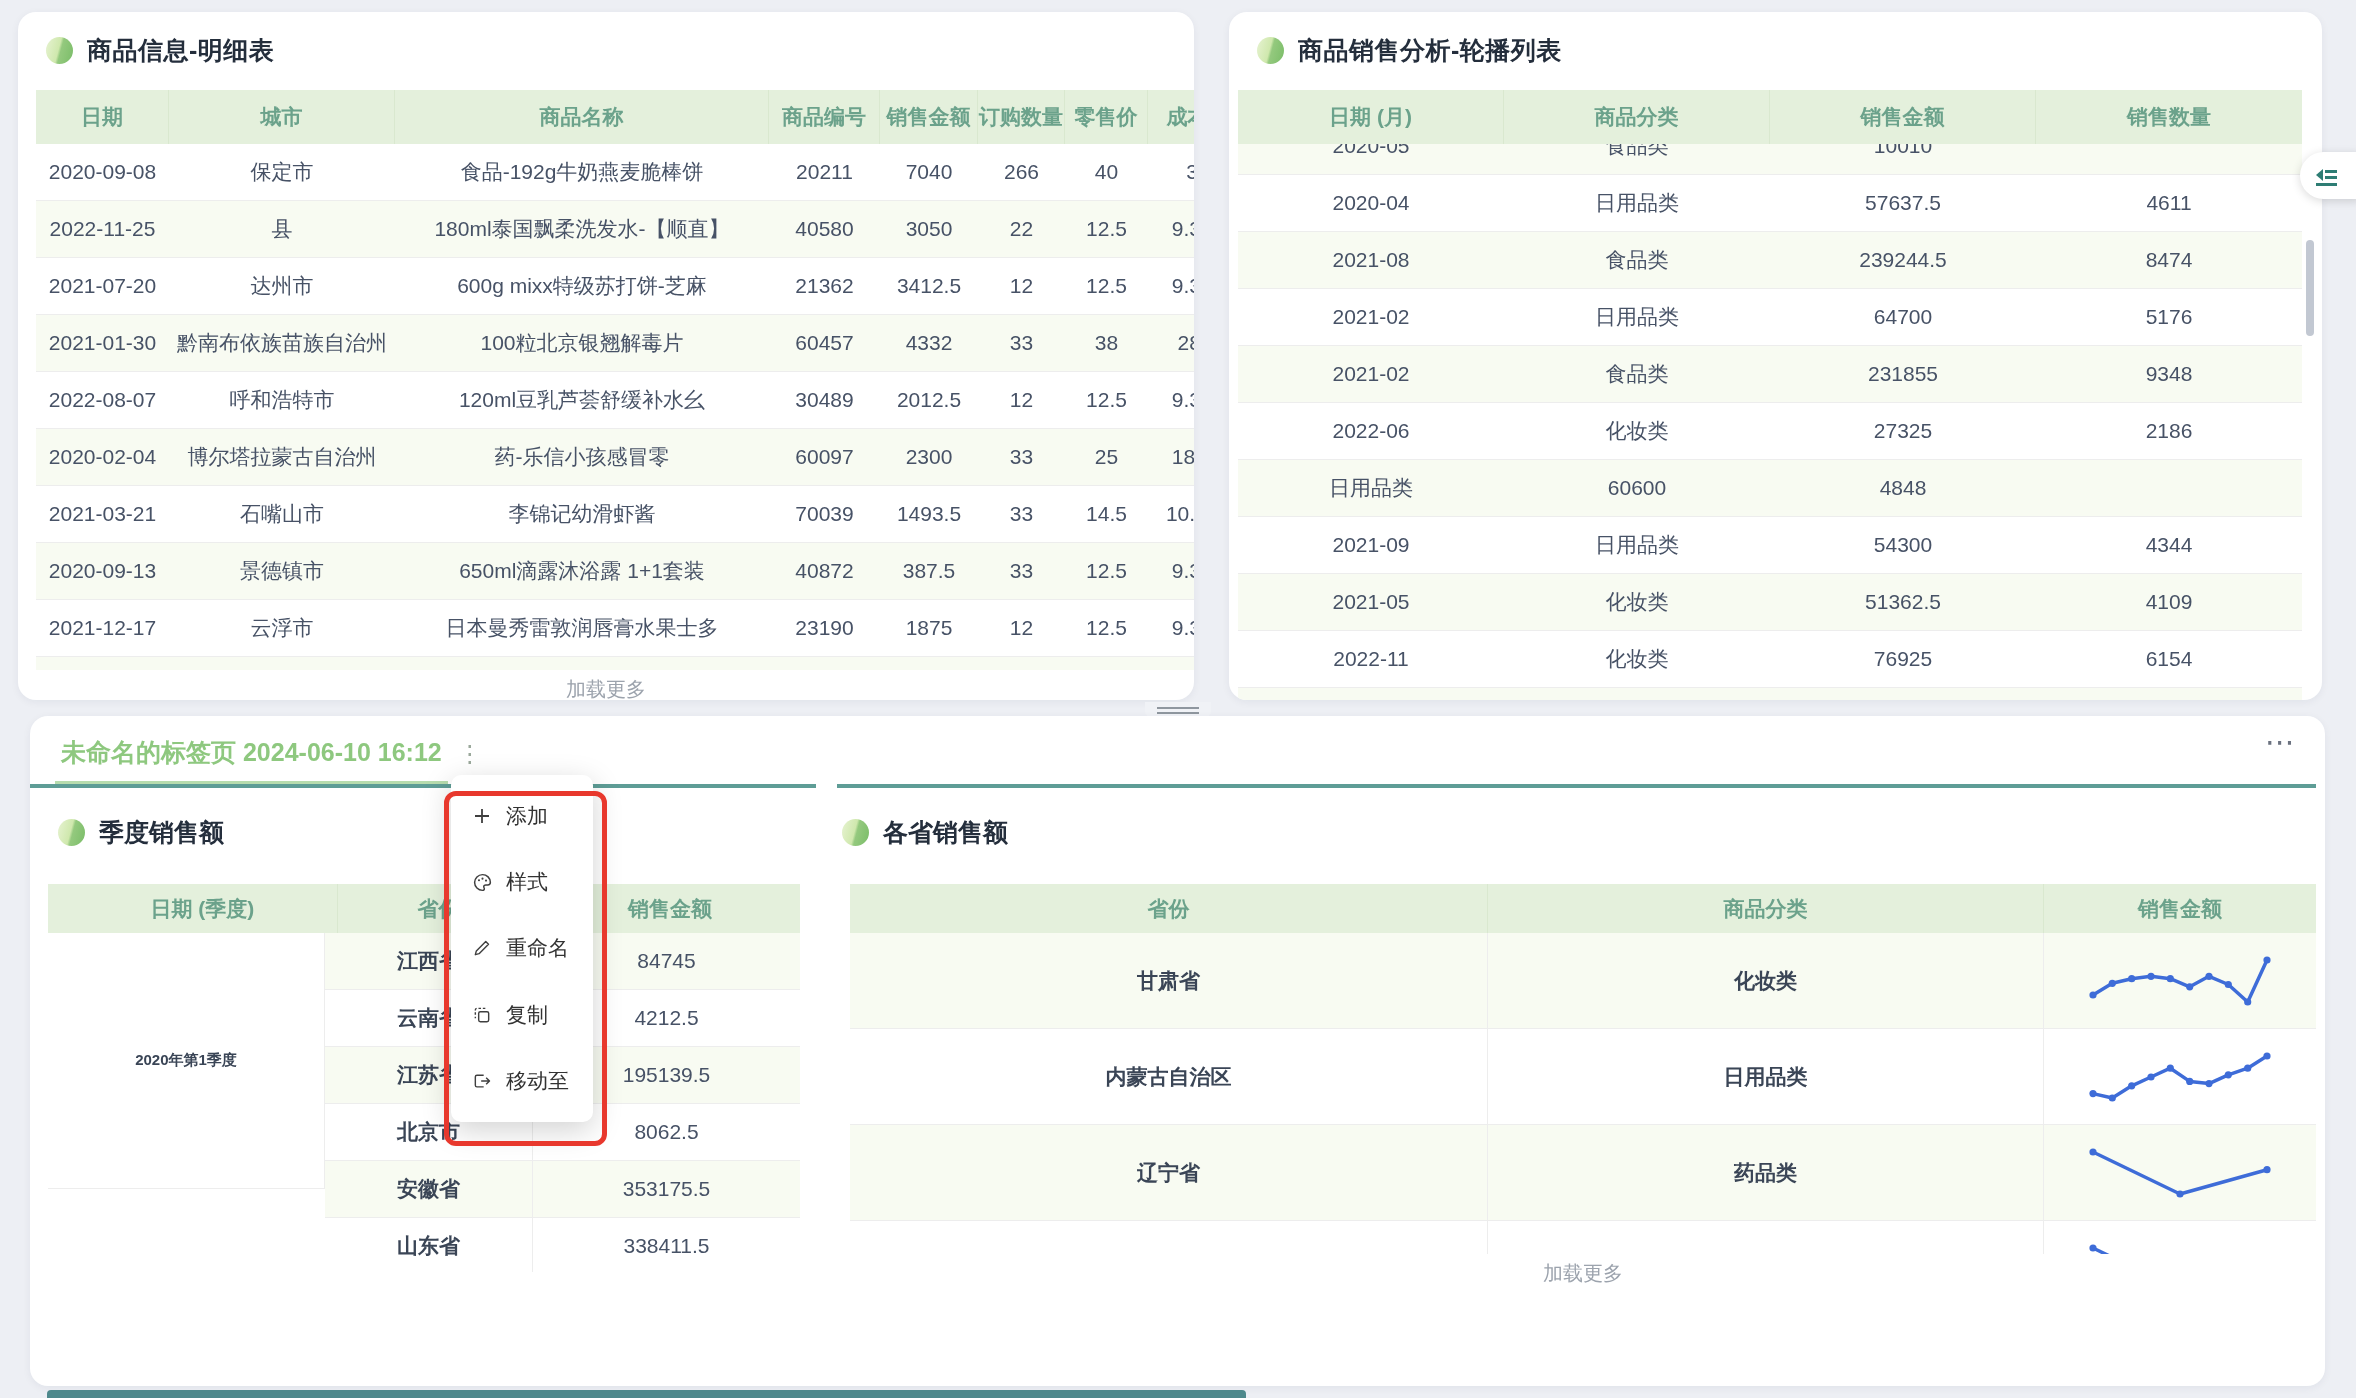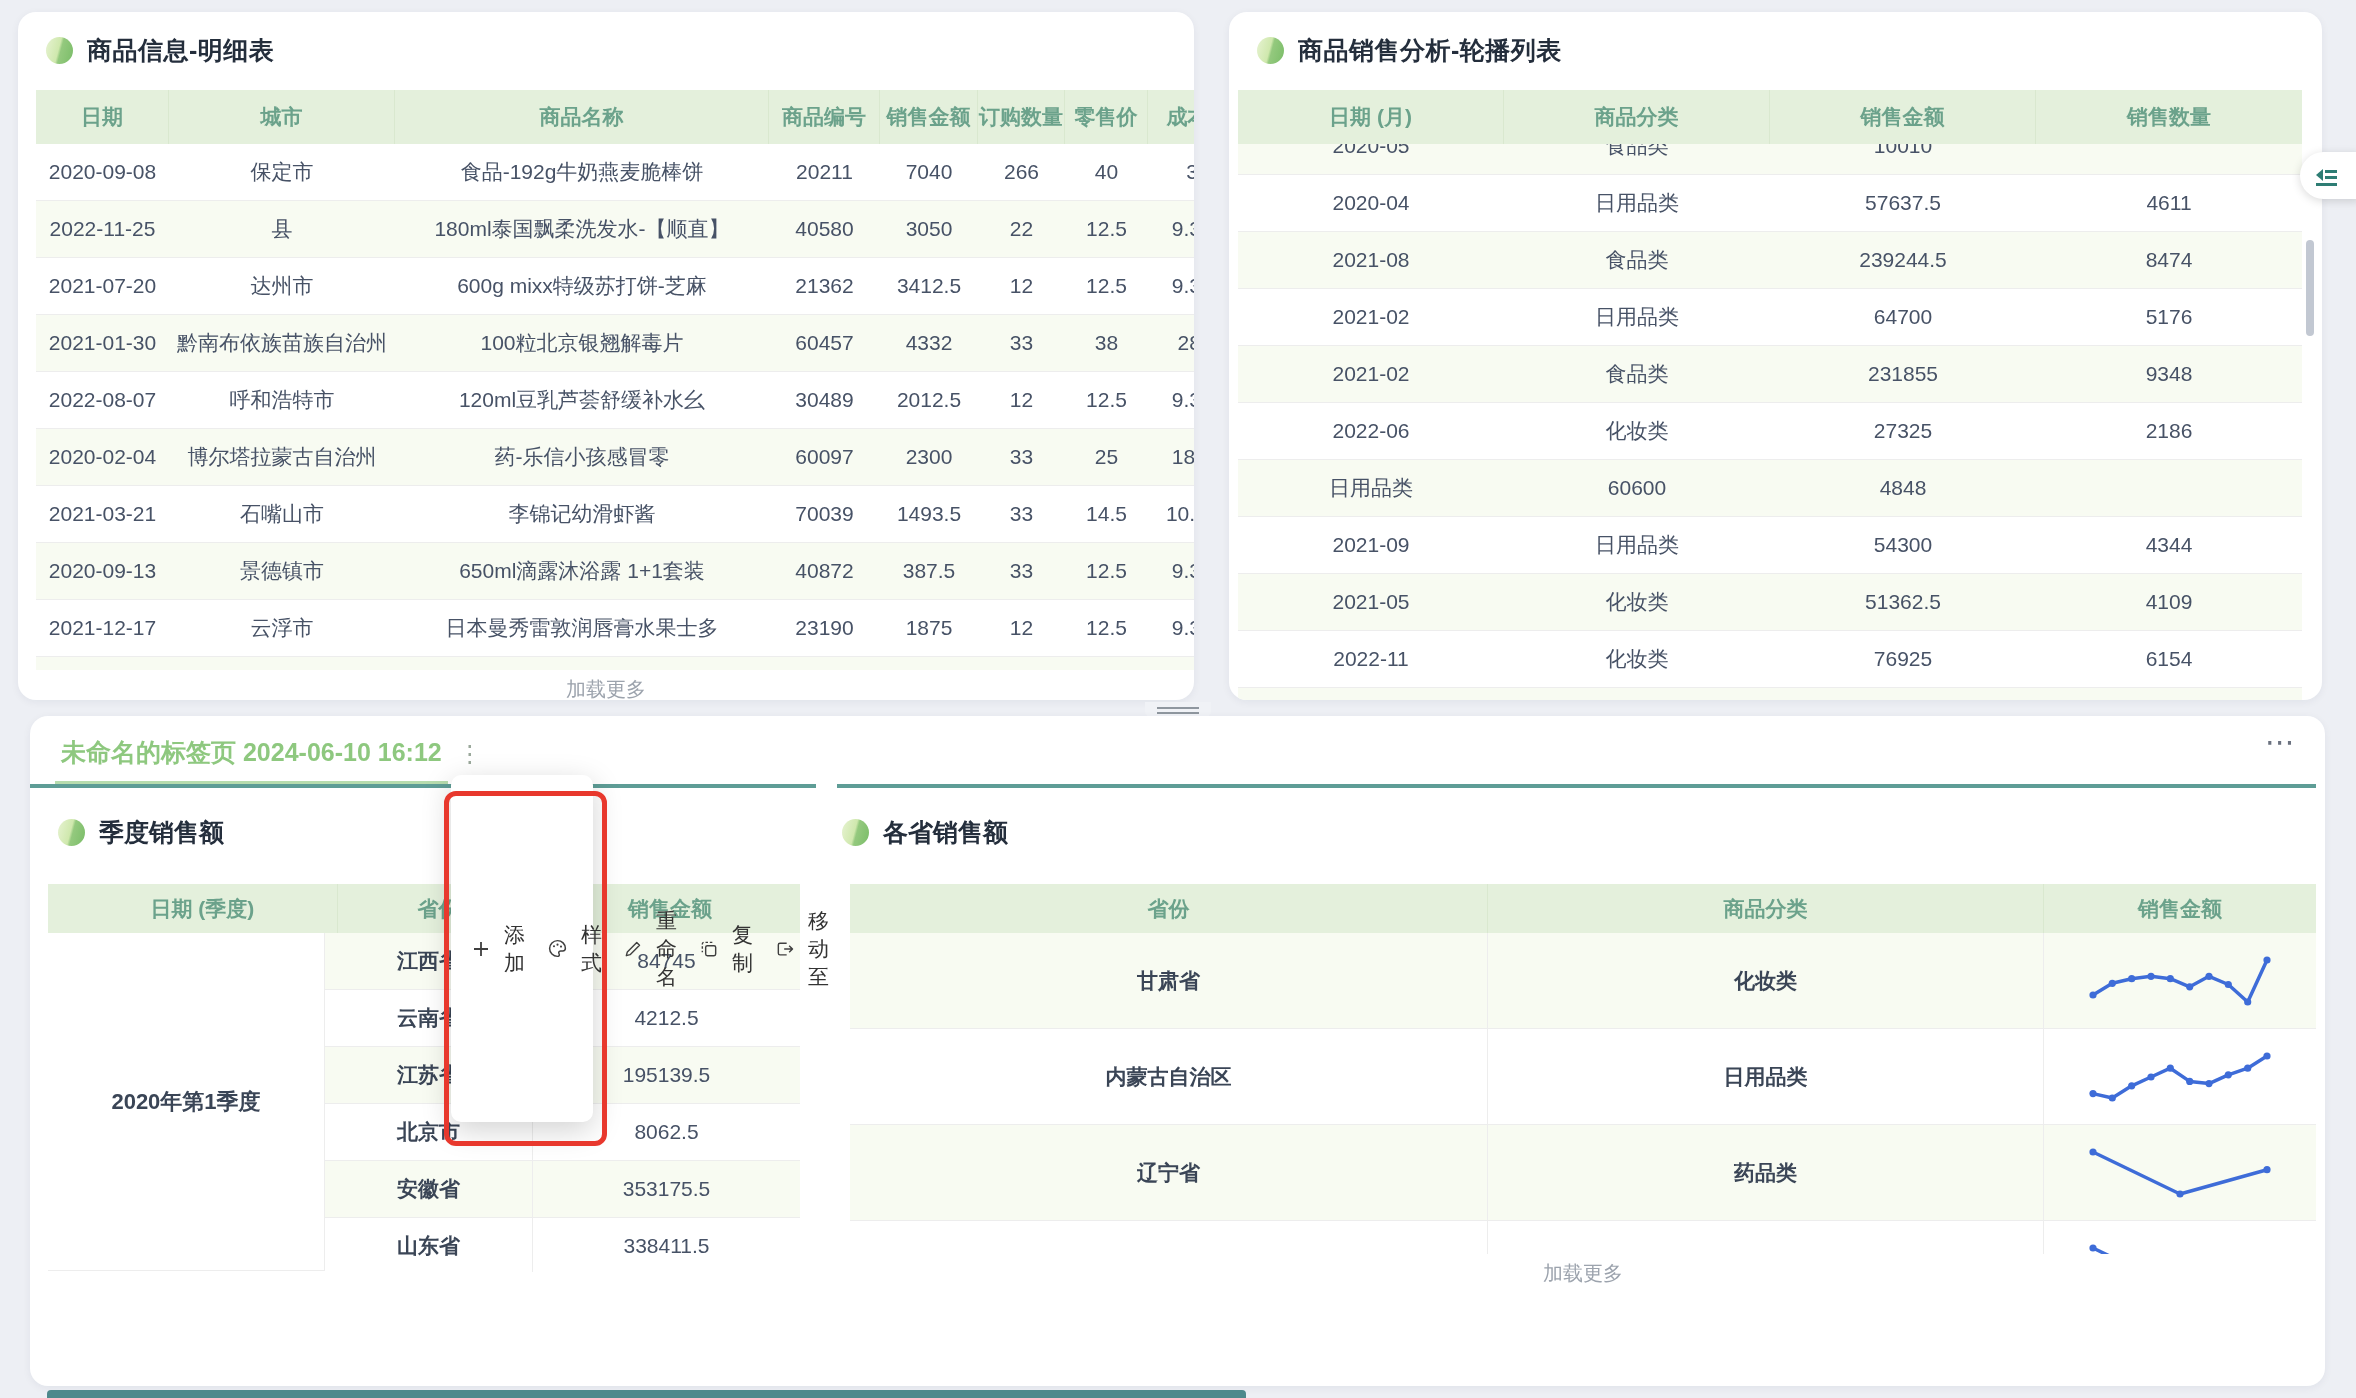--- a/index.html
+++ b/index.html
@@ -60,40 +60,40 @@
   #hr-right{left:807px;width:1479px;}
   .sub-title{position:absolute;top:100px;display:flex;align-items:center;gap:14px;}
   .sub-title h2{margin:0;font-size:25px;font-weight:700;color:#242e3c;}
   #sub-left{left:28px;}
   #sub-right{left:812px;}
 
   
   #tbl-q{left:18px;top:168px;width:752px;}
   #tbl-q .thead{height:49px;padding-left:20px;}
   #tbody-q{position:relative;height:339px;}
-  #q-merged{position:absolute;left:0;top:0;width:277px;height:338px;display:flex;align-items:center;
-     justify-content:center;font-size:22px;font-weight:700;color:#3a4556;border-right:1px solid #ededed;
+  #q-merged{position:absolute;left:0;top:0;width:277px;height:256px;display:flex;align-items:center;
+     justify-content:center;font-size:15px;font-weight:700;color:#3a4556;border-right:1px solid #ededed;
      border-bottom:1px solid #ededed;box-sizing:border-box;}
   #q-rows{margin-left:277px;}
   #q-rows .td{border-right:1px solid #ededed;}
   #q-rows .td:last-child{border-right:none;}
   #q-rows .td.name{font-weight:700;color:#3a4556;}
 
   
   #tbl-p{left:820px;top:168px;width:1466px;}
   #tbl-p .thead{height:49px;}
   #tbody-p{height:321px;}
   #tbl-p .tr{height:95px;}
   #tbl-p .td{border-right:1px solid #ededed;}
   #tbl-p .td:last-child{border-right:none;}
   #tbl-p .td.name{font-weight:700;color:#3a4556;}
 
   
   #context-menu{position:absolute;left:451px;top:775px;width:142px;height:347px;background:#fff;
-     border-radius:10px;box-shadow:0 8px 30px rgba(0,0,0,.18);display:flex;
+     border-radius:10px;box-shadow:0 8px 30px rgba(0,0,0,.18);display:flex;flex-direction:column;
      justify-content:space-around;padding:8px 0;box-sizing:border-box;z-index:30;}
   .menu-item{display:flex;align-items:center;gap:13px;padding-left:20px;font-size:21px;color:#333;cursor:pointer;}
   .menu-item .mi{width:22px;height:22px;display:flex;align-items:center;justify-content:center;color:#3f3f3f;font-size:22px;}
   #red-box{position:absolute;left:444px;top:791px;width:153px;height:345px;border:5px solid #e8382d;
      border-radius:12px;z-index:40;pointer-events:none;}
 
   #teal-strip{position:absolute;left:47px;top:1390px;width:1199px;height:8px;background:#4e898c;border-radius:4px 4px 0 0;}
   .spark{display:block;}
 </style>
 </head>

